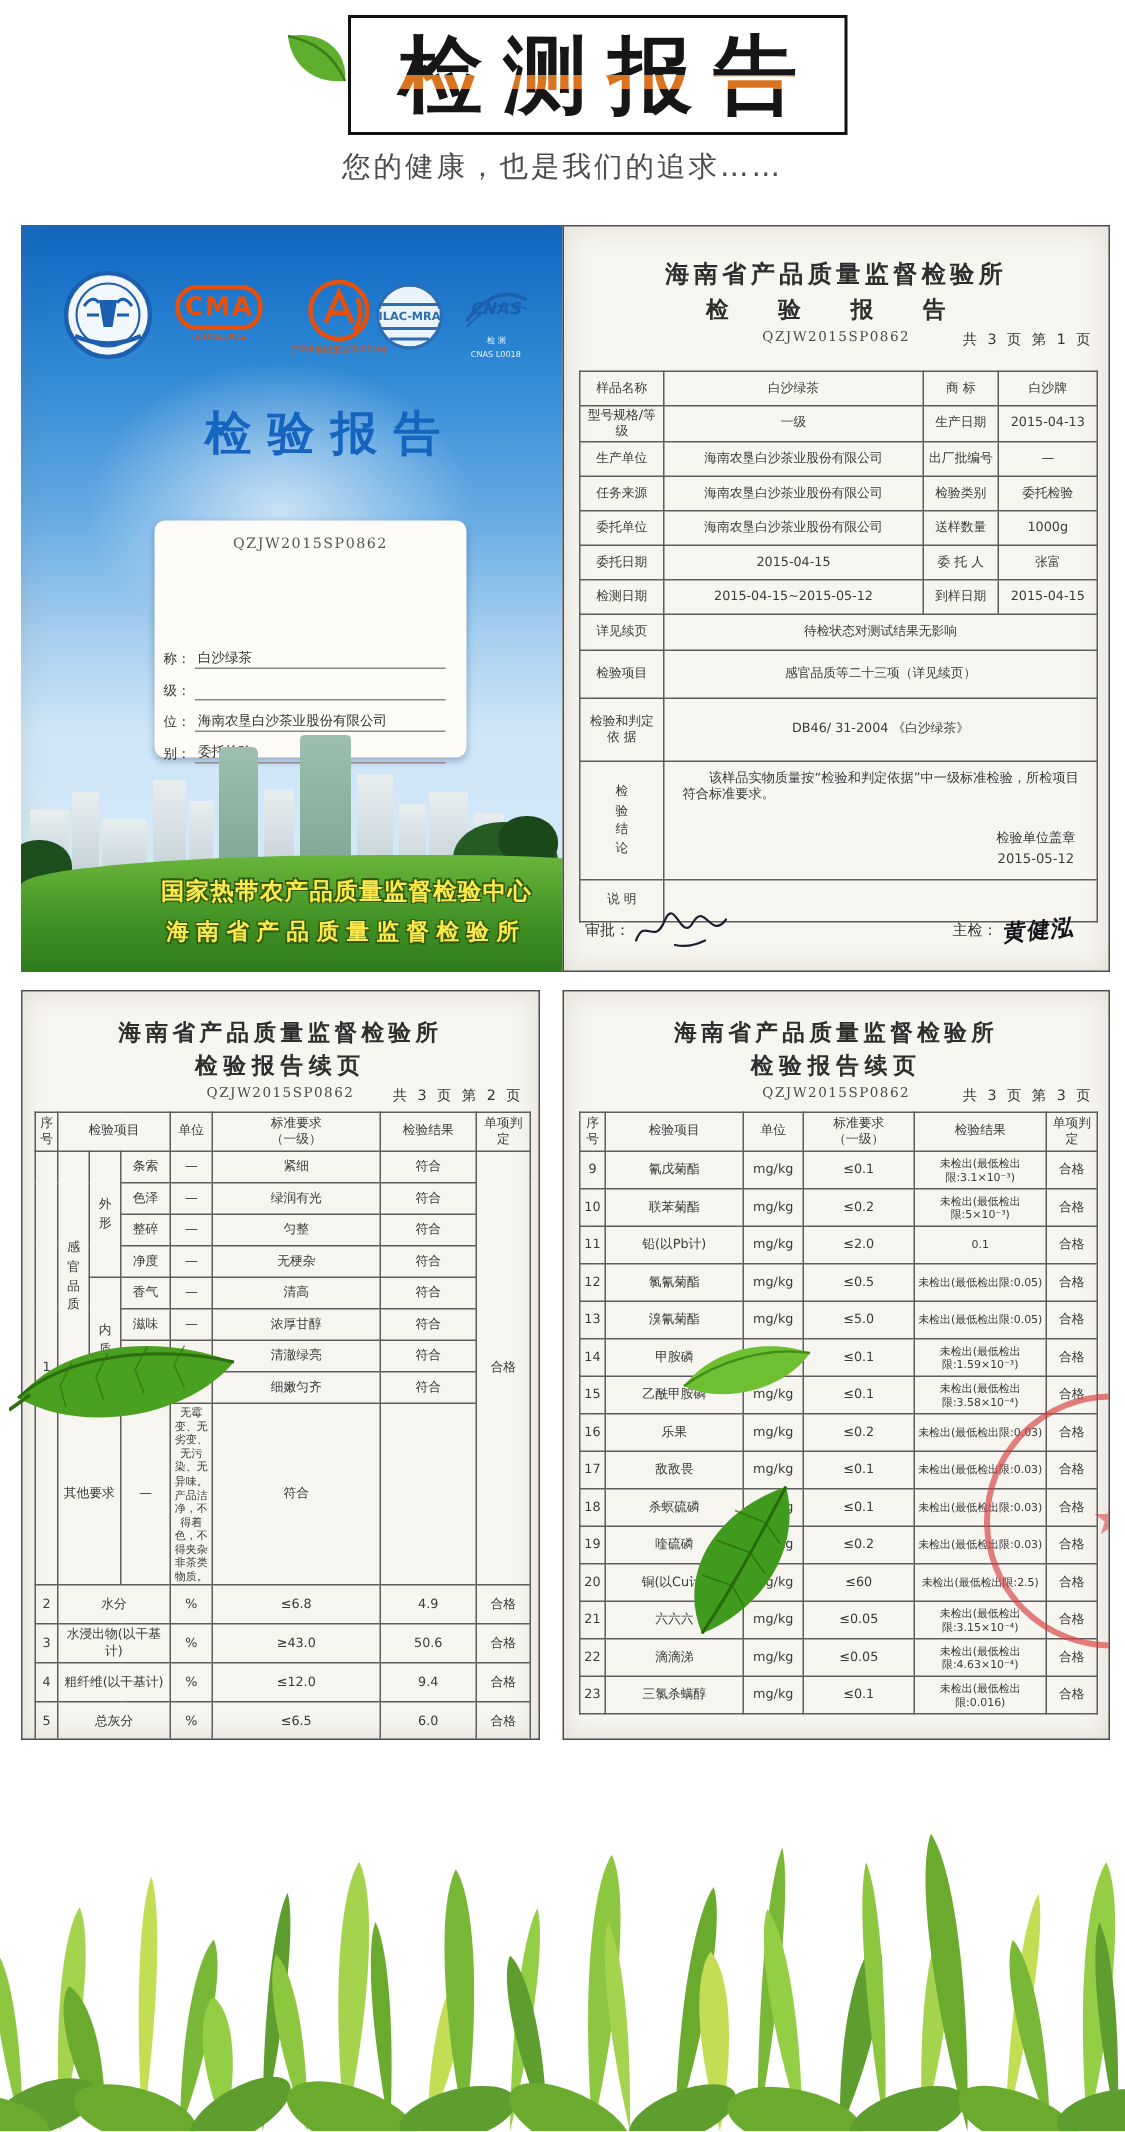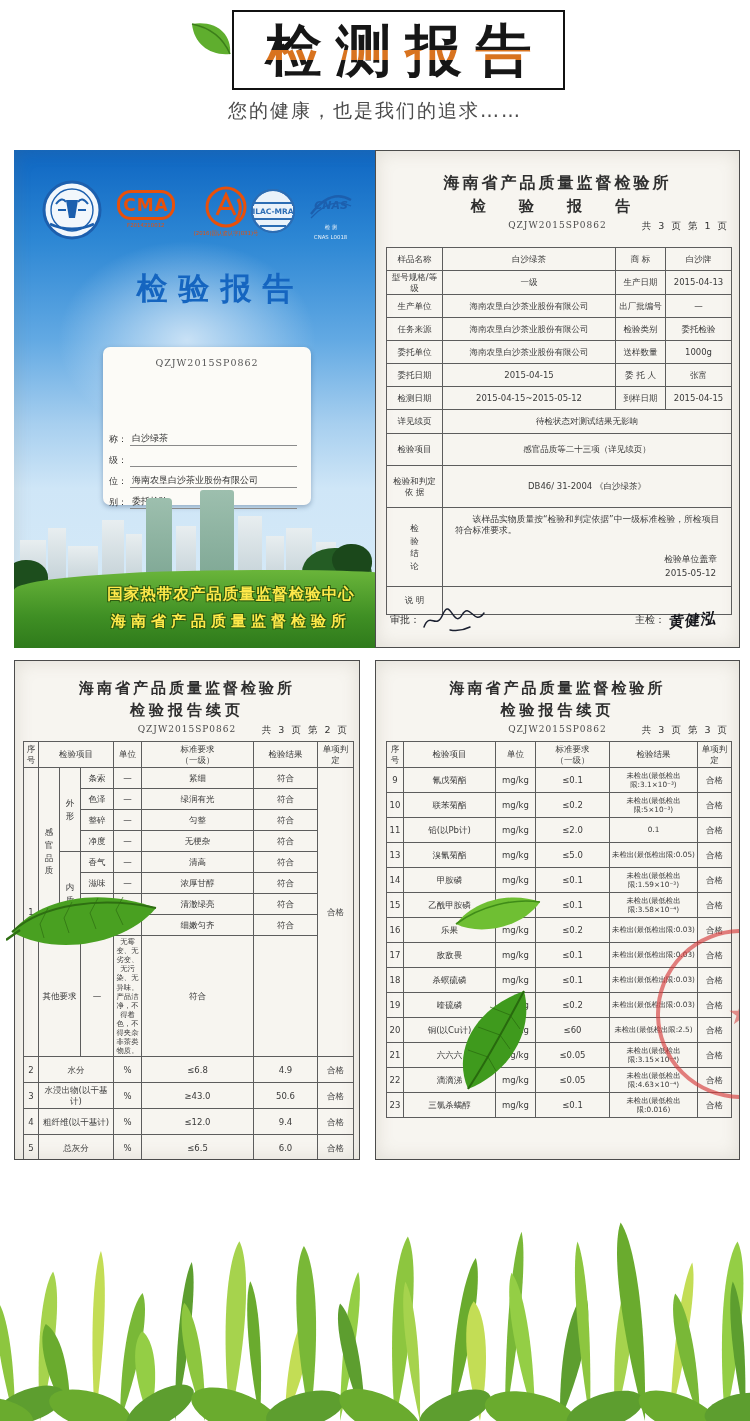--- a/index.html
+++ b/index.html
@@ -460,20 +460,28 @@
             <td>≤0.2</td>
             <td class="small7">未检出(最低检出限:5×10⁻³)</td>
             <td>合格</td>
           </tr>
           <tr>
             <td style="height: 25px;">11</td>
             <td>铅(以Pb计)</td>
             <td>mg/kg</td>
             <td>≤2.0</td>
             <td class="small7">0.1</td>
+            <td>合格</td>
+          </tr>
+          <tr>
+            <td style="height: 25px;">12</td>
+            <td>氯氰菊酯</td>
+            <td>mg/kg</td>
+            <td>≤0.5</td>
+            <td class="small7">未检出(最低检出限:0.05)</td>
             <td>合格</td>
           </tr>
           <tr>
             <td style="height: 25px;">13</td>
             <td>溴氰菊酯</td>
             <td>mg/kg</td>
             <td>≤5.0</td>
             <td class="small7">未检出(最低检出限:0.05)</td>
             <td>合格</td>
           </tr>

